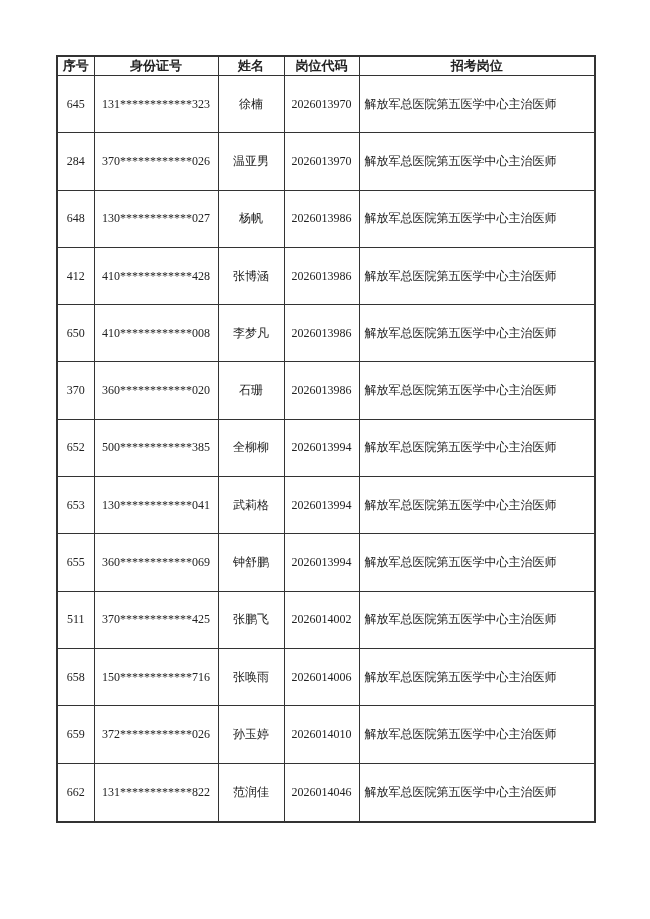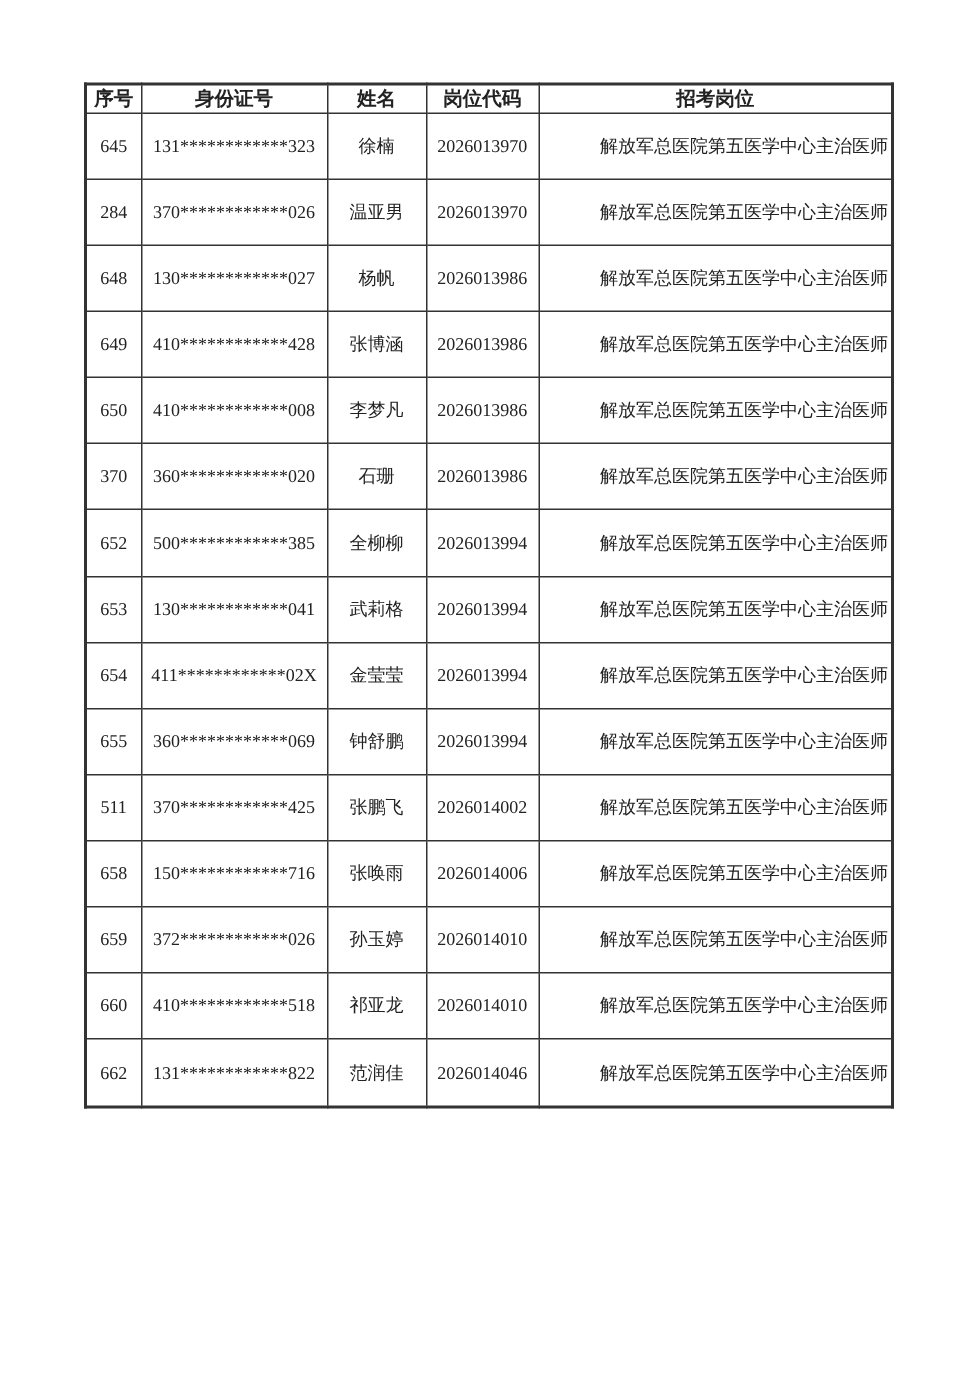--- a/index.html
+++ b/index.html
@@ -11,42 +11,42 @@
     width: 650px;
     height: 919px;
     background: var(--page-bg, #ffffff);
     font-family: "Liberation Serif", "DejaVu Serif", serif;
   }
   .doc-table {
     position: absolute;
     left: 56px;
     top: 55px;
     width: 538px;
-    height: 684px;
+    height: 768px;
     border-collapse: collapse;
     table-layout: fixed;
     border: 2px solid var(--border-color, #333333);
   }
   .doc-table th,
   .doc-table td {
     border: 1px solid var(--border-color, #333333);
     text-align: center;
     vertical-align: middle;
     color: var(--text-color, #222222);
     font-size: 12px;
     padding: 0 2px;
     overflow: hidden;
     white-space: nowrap;
   }
   .doc-table th {
     font-weight: bold;
     font-size: 13px;
   }
   .doc-table td.job-title {
-    text-align: right;
+    text-align: left;
     padding-left: 5px;
   }
   col.c-index    { width: 37px; }
   col.c-id       { width: 124px; }
   col.c-name     { width: 66px; }
   col.c-code     { width: 75px; }
   col.c-job      { width: 236px; }
 </style>
 </head>
 <body>
@@ -84,21 +84,21 @@
         <td class="job-title">解放军总医院第五医学中心主治医师</td>
       </tr>
       <tr>
         <td>648</td>
         <td>130************027</td>
         <td>杨帆</td>
         <td>2026013986</td>
         <td class="job-title">解放军总医院第五医学中心主治医师</td>
       </tr>
       <tr>
-        <td>649</td>
+        <td>412</td>
         <td>410************428</td>
         <td>张博涵</td>
         <td>2026013986</td>
         <td class="job-title">解放军总医院第五医学中心主治医师</td>
       </tr>
       <tr>
         <td>650</td>
         <td>410************008</td>
         <td>李梦凡</td>
         <td>2026013986</td>
@@ -119,27 +119,20 @@
         <td class="job-title">解放军总医院第五医学中心主治医师</td>
       </tr>
       <tr>
         <td>653</td>
         <td>130************041</td>
         <td>武莉格</td>
         <td>2026013994</td>
         <td class="job-title">解放军总医院第五医学中心主治医师</td>
       </tr>
       <tr>
-        <td>654</td>
-        <td>411************02X</td>
-        <td>金莹莹</td>
-        <td>2026013994</td>
-        <td class="job-title">解放军总医院第五医学中心主治医师</td>
-      </tr>
-      <tr>
         <td>655</td>
         <td>360************069</td>
         <td>钟舒鹏</td>
         <td>2026013994</td>
         <td class="job-title">解放军总医院第五医学中心主治医师</td>
       </tr>
       <tr>
         <td>511</td>
         <td>370************425</td>
         <td>张鹏飞</td>
@@ -154,27 +147,20 @@
         <td class="job-title">解放军总医院第五医学中心主治医师</td>
       </tr>
       <tr>
         <td>659</td>
         <td>372************026</td>
         <td>孙玉婷</td>
         <td>2026014010</td>
         <td class="job-title">解放军总医院第五医学中心主治医师</td>
       </tr>
       <tr>
-        <td>660</td>
-        <td>410************518</td>
-        <td>祁亚龙</td>
-        <td>2026014010</td>
-        <td class="job-title">解放军总医院第五医学中心主治医师</td>
-      </tr>
-      <tr>
         <td>662</td>
         <td>131************822</td>
         <td>范润佳</td>
         <td>2026014046</td>
         <td class="job-title">解放军总医院第五医学中心主治医师</td>
       </tr>
     </tbody>
 </table>
 
 </body></html>

